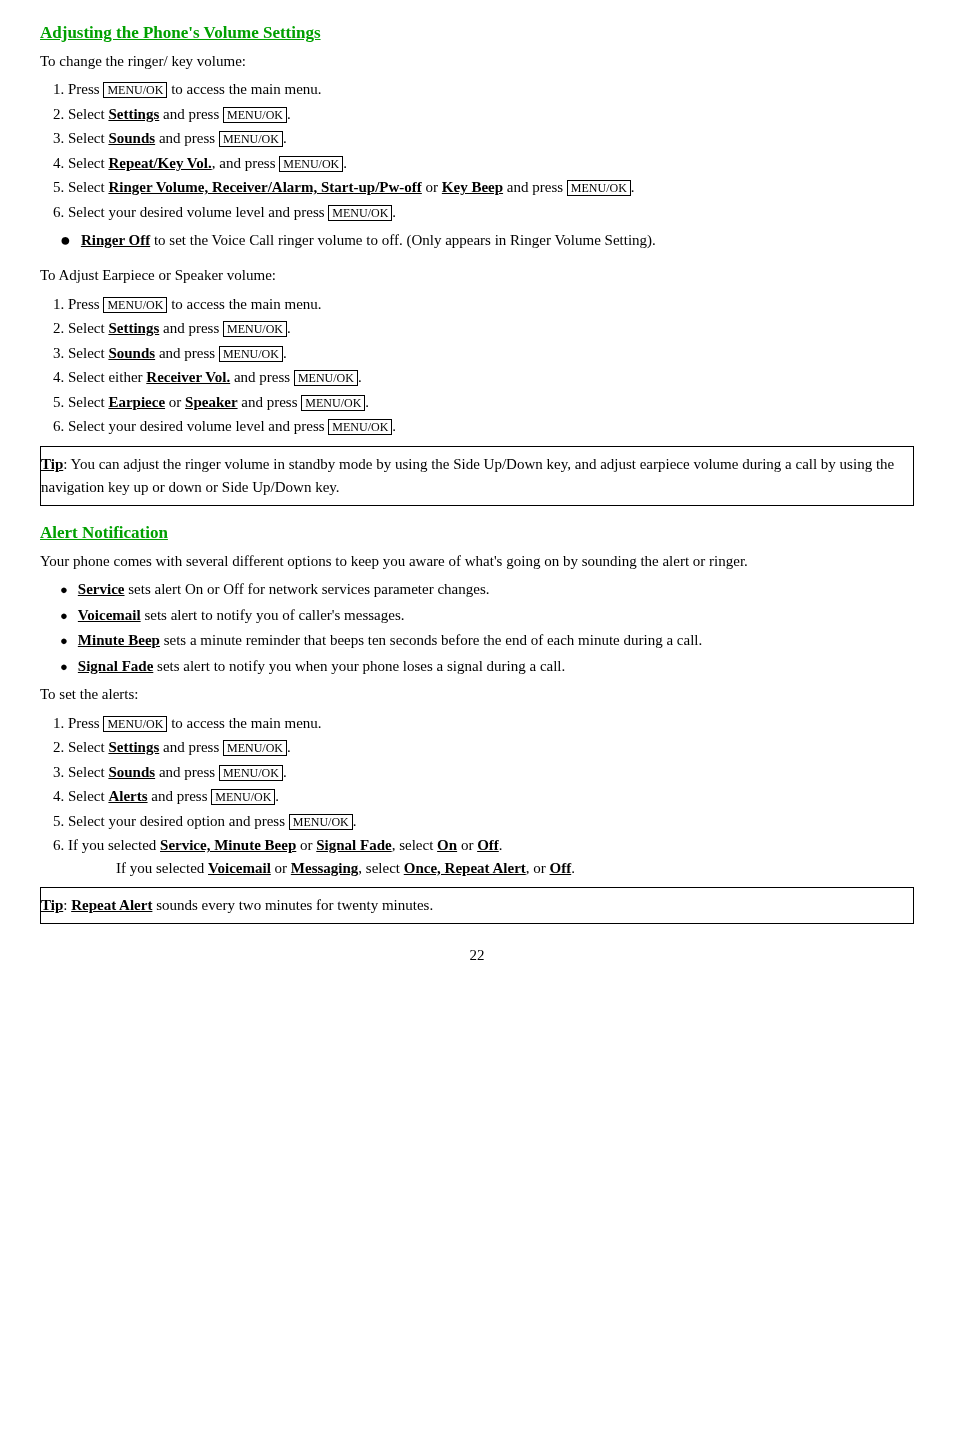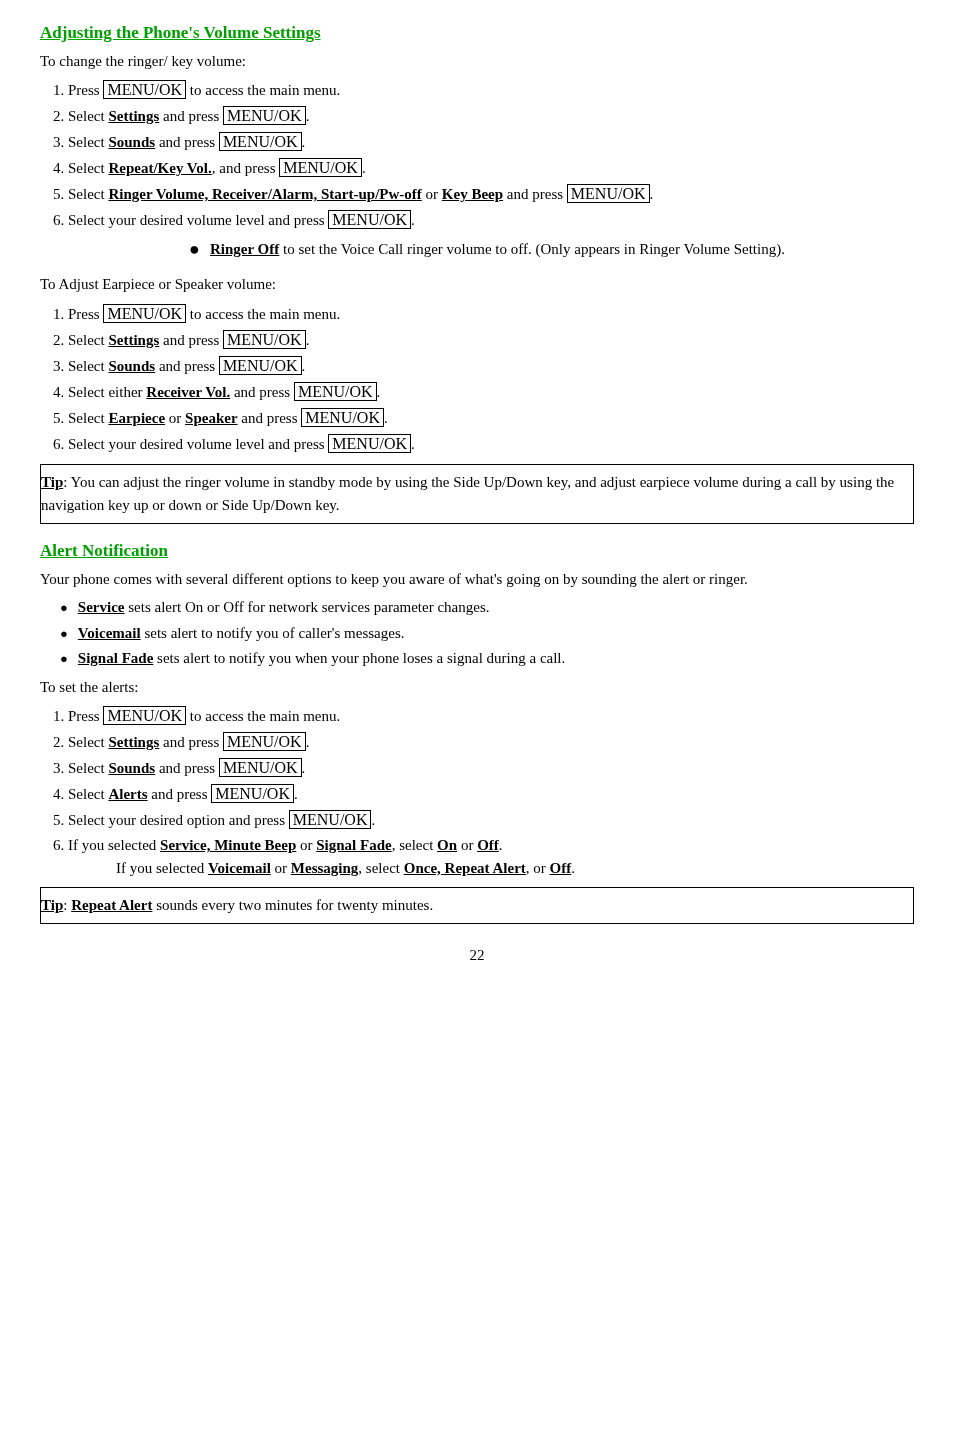--- a/index.html
+++ b/index.html
@@ -31,21 +31,20 @@
     }
     ul.bullet-circle {
       list-style: none;
       margin-left: 20px;
       margin-bottom: 6px;
     }
     ul.bullet-circle li {
       display: flex;
       align-items: flex-start;
       margin-bottom: 3px;
-      justify-content: center;
     }
     ul.bullet-circle li::before {
       content: "●";
       font-size: 18px;
       margin-right: 10px;
       flex-shrink: 0;
       margin-top: -2px;
     }
     ul.bullet-dot {
       list-style: none;
@@ -61,21 +60,21 @@
       content: "●";
       font-size: 13px;
       margin-right: 10px;
       flex-shrink: 0;
       margin-top: 2px;
     }
     .kbd {
       border: 1px solid #000;
       padding: 0px 3px;
       font-family: Times New Roman, serif;
-      font-size: 16px;
+      font-size: 12px;
       display: inline;
     }
     .bold-underline {
       font-weight: bold;
       text-decoration: underline;
     }
     .tip-box {
       border: 1px solid #000;
       padding: 6px 0;
       margin: 8px 0 12px 0;
@@ -138,20 +137,23 @@
 <p>Your phone comes with several different options to keep you aware of what's going on by sounding the alert or ringer.</p>
 
 <ul class="bullet-dot">
   <li>
       <span><span class="bold-underline">Service</span> sets alert On or Off for network services parameter changes.</span>
     </li>
   <li>
       <span><span class="bold-underline">Voicemail</span> sets alert to notify you of caller's messages.</span>
     </li>
   <li>
+      <span><span class="bold-underline">Minute Beep</span> sets a minute reminder that beeps ten seconds before the end of each minute during a call.</span>
+    </li>
+  <li>
       <span><span class="bold-underline">Signal Fade</span> sets alert to notify you when your phone loses a signal during a call.</span>
     </li>
 </ul>
 
 <p>To set the alerts:</p>
 
 <ol>
   <li>Press <span class="kbd">MENU/OK</span> to access the main menu.</li>
   <li>Select <span class="bold-underline">Settings</span> and press <span class="kbd">MENU/OK</span>.</li>
   <li>Select <span class="bold-underline">Sounds</span> and press <span class="kbd">MENU/OK</span>.</li>

